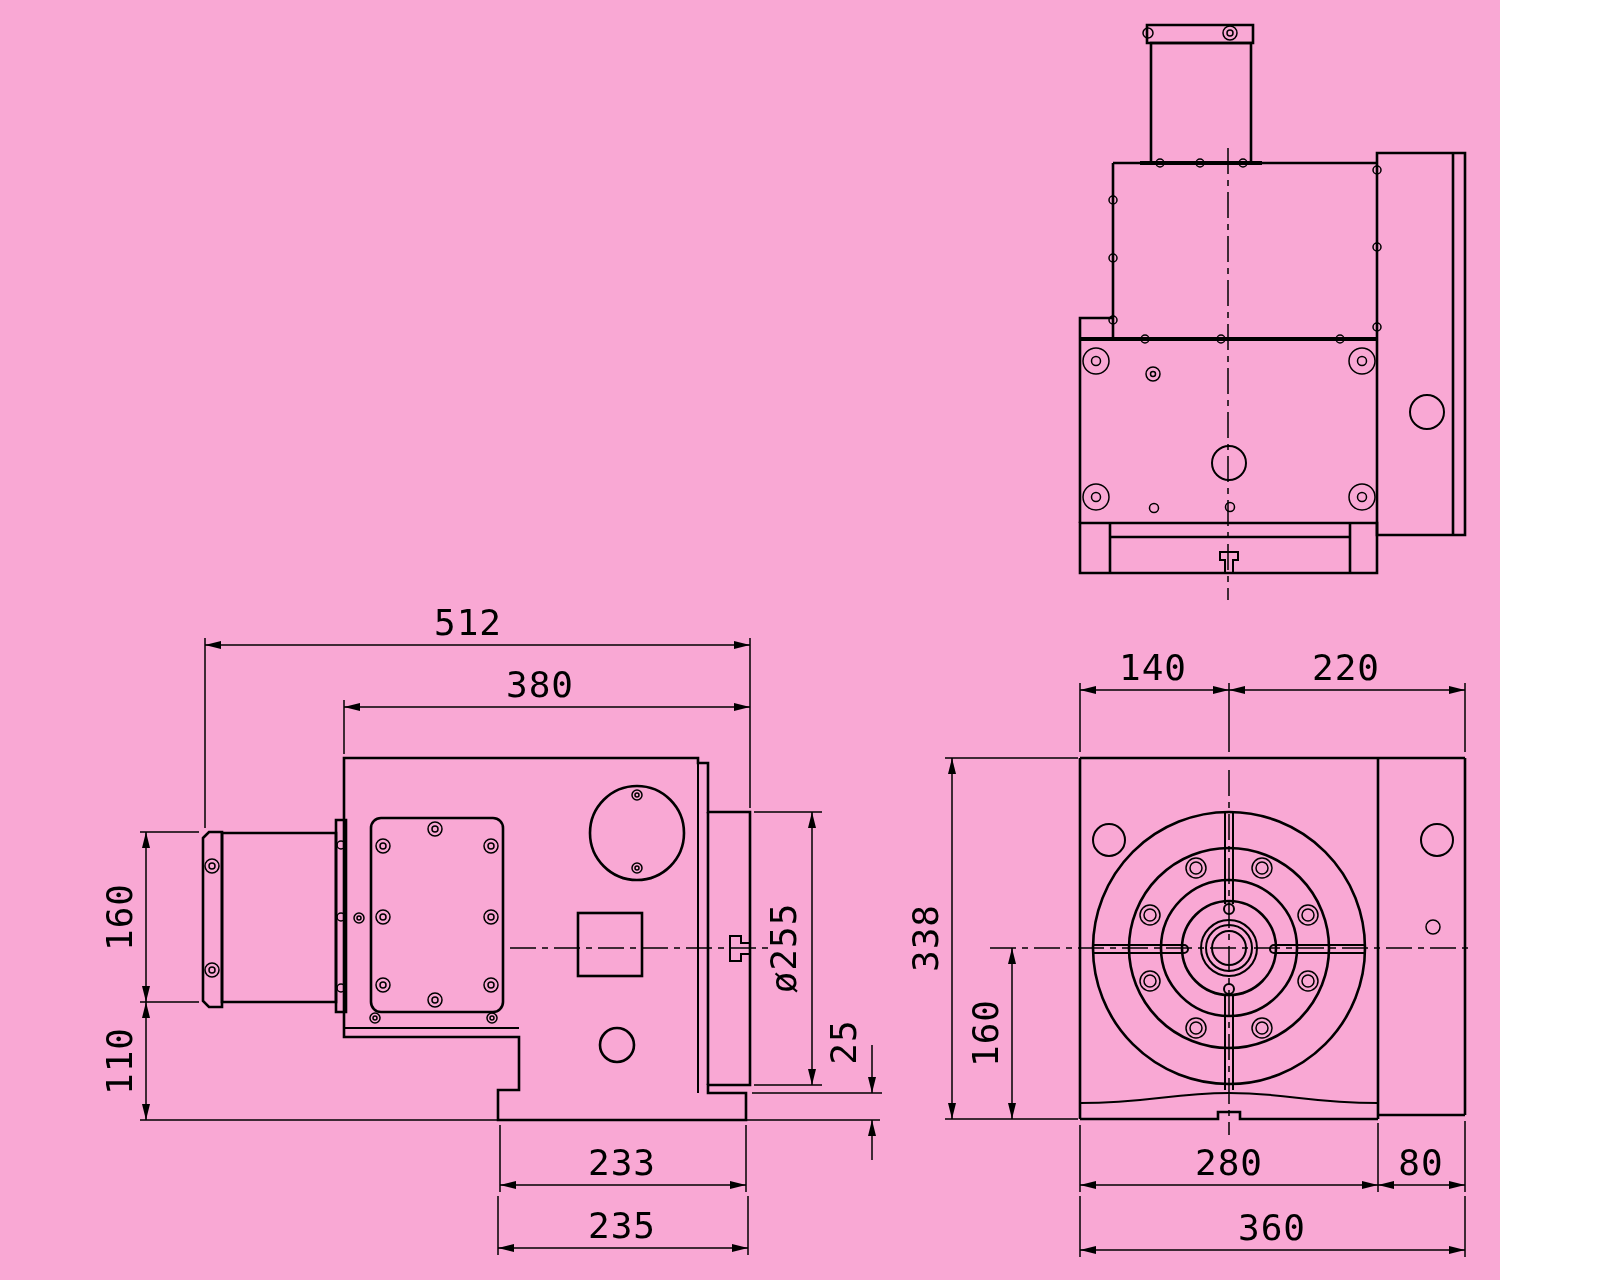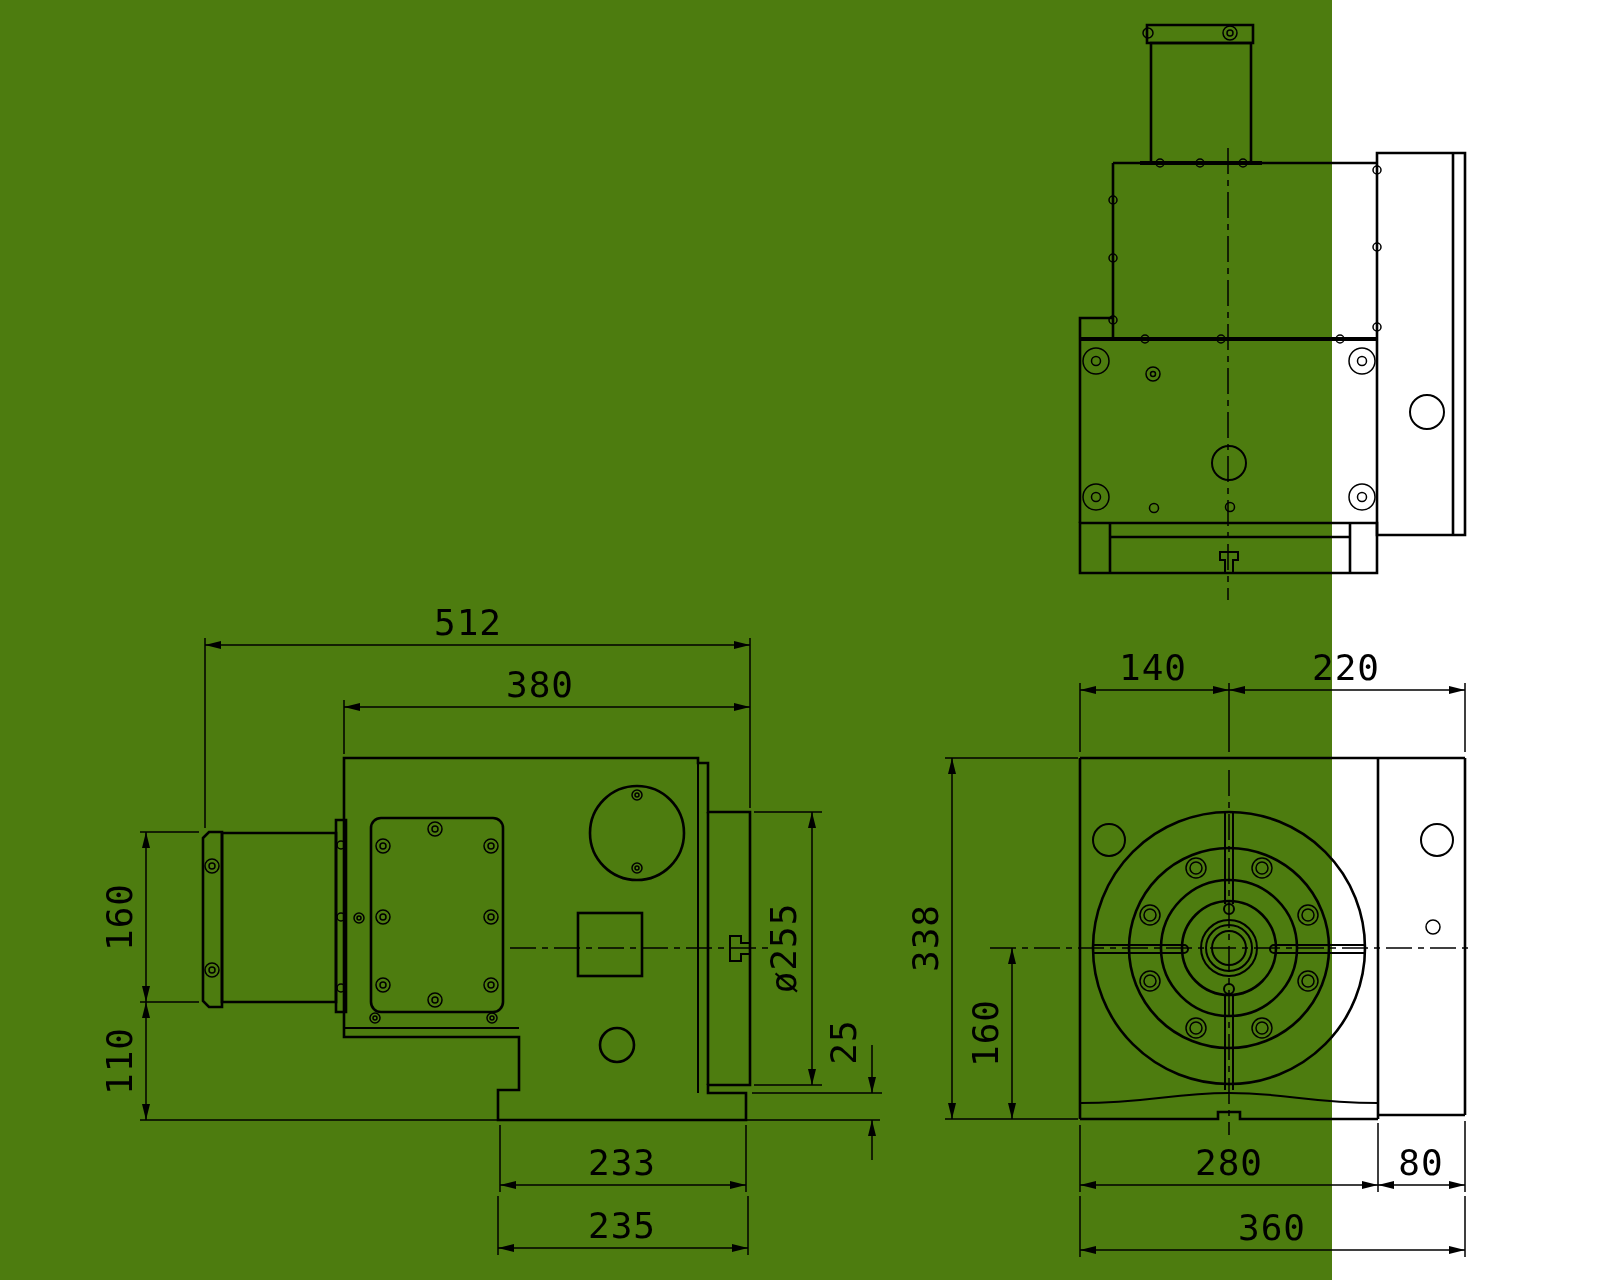--- a/index.html
+++ b/index.html
@@ -1,16 +1,16 @@
 <!DOCTYPE html>
 <html><head>
 <meta charset="utf-8">
 <style>
   html,body{margin:0;padding:0;background:#ffffff;}
-  #stage{width:1332px;height:1280px;position:relative;background:#4d7c0f;text-align:right;}
+  #stage{width:1500px;height:1280px;position:relative;background:#f9a8d4;text-align:right;}
   svg{display:block;}
   .g  {stroke:#000;stroke-width:2.6;fill:none;stroke-linejoin:miter;stroke-linecap:butt;}
   .gk {stroke:#000;stroke-width:3.8;fill:none;}
   .g2 {stroke:#000;stroke-width:2.0;fill:none;}
   .t  {stroke:#000;stroke-width:1.5;fill:none;}
   .cl {stroke:#000;stroke-width:1.5;fill:none;stroke-dasharray:26 6 6 6;}
   .ar {fill:#000;stroke:none;}
   text{font-family:"DejaVu Sans Mono","Liberation Mono",monospace;font-size:36px;fill:#000;text-anchor:middle;letter-spacing:1px;}
 </style>
 </head>

